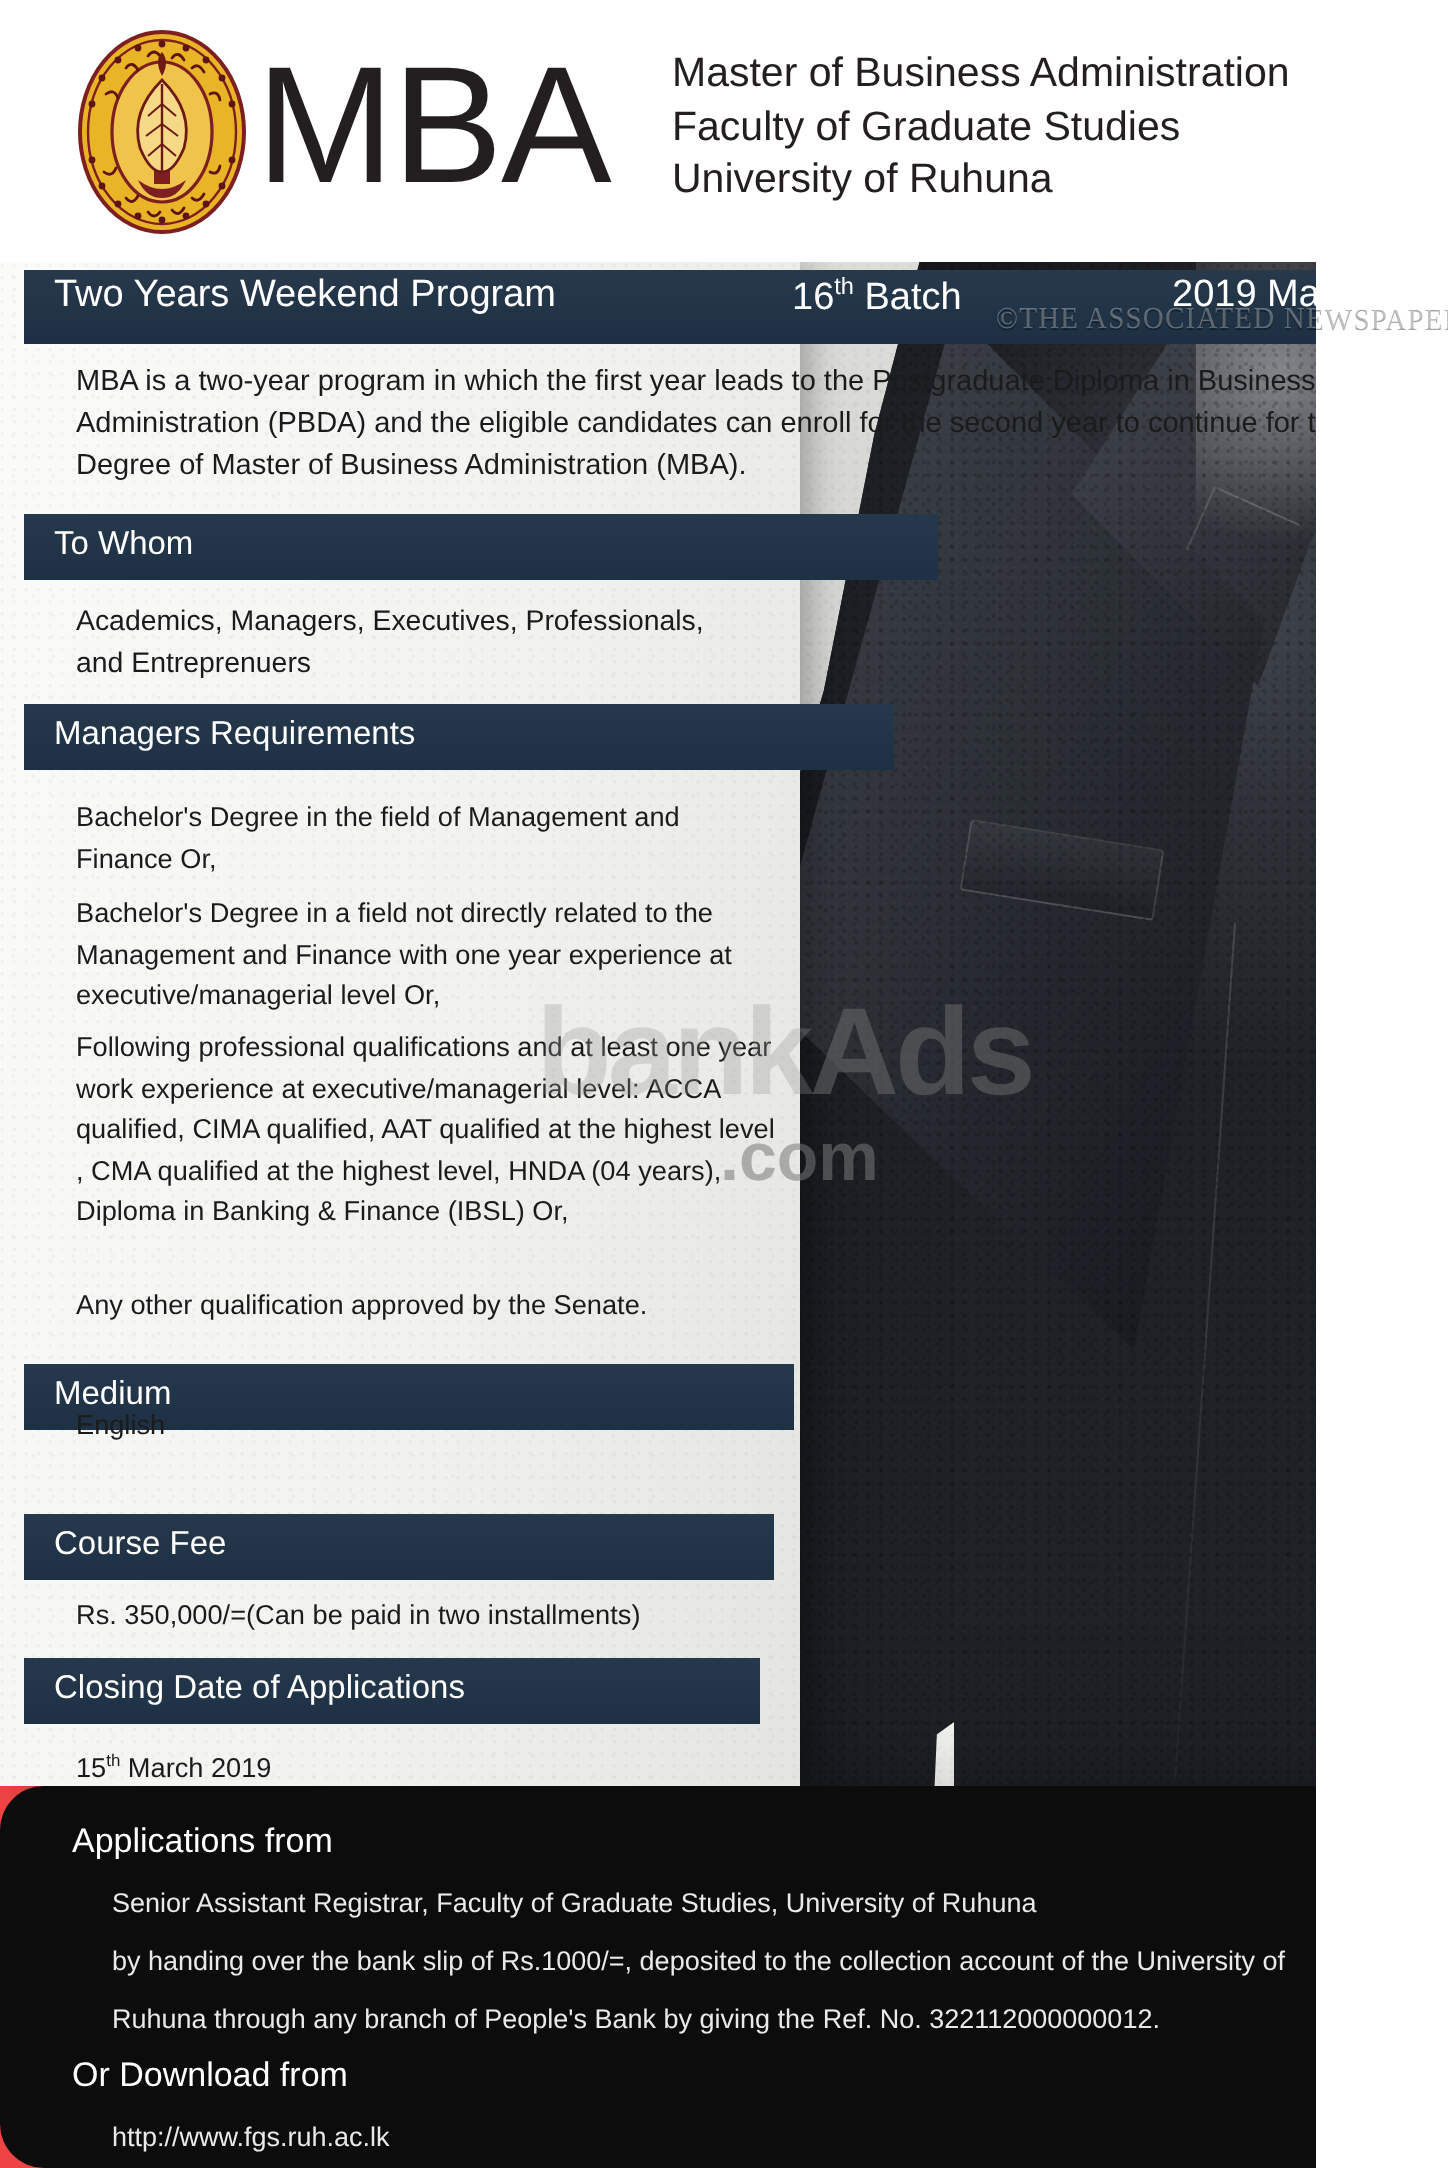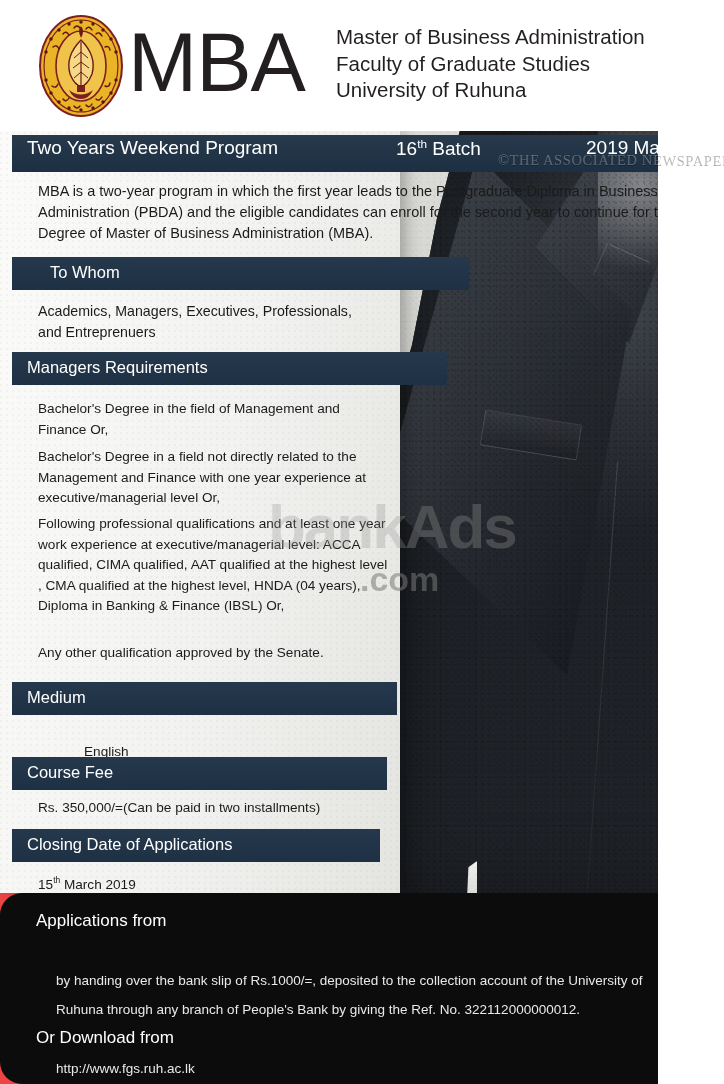--- a/index.html
+++ b/index.html
@@ -411,46 +411,47 @@
     <div id="sheet"></div>
 
     <div id="banner"></div>
     <div class="banner-txt" id="banner-prog">Two Years Weekend Program</div>
     <div class="banner-txt" id="banner-batch"><span>16</span><sup>th</sup><span> Batch</span></div>
     <div class="banner-txt" id="banner-date">2019 May</div>
 
     <div id="intro">MBA is a two-year program in which the first year leads to the Postgraduate Diploma in Business Administration (PBDA) and the eligible candidates can enroll for the second year to continue for the Degree of Master of Business Administration (MBA).</div>
 
     <div class="bar" style="top:126px; width:457px;"></div>
-    <div class="bar-label" style="top:132px;margin-left:23px;">To Whom</div>
+    <div class="bar-label" style="top:132px;">To Whom</div>
     <div class="body-text" style="top:170px; width:330px;">Academics, Managers, Executives, Professionals, and Entreprenuers</div>
 
     <div class="bar" style="top:221px; width:435px;"></div>
     <div class="bar-label" style="top:227px;">Managers Requirements</div>
 
     <div class="body-text small" style="top:268px; width:340px;">Bachelor's Degree in the field of Management and Finance Or,</div>
     <div class="body-text small" style="top:316px; width:350px;">Bachelor's Degree in a field not directly related to the Management and Finance with one year experience at executive/managerial level Or,</div>
     <div class="body-text small" style="top:383px; width:352px;">Following professional qualifications and at least one year work experience at executive/managerial level: ACCA  qualified, CIMA qualified, AAT qualified at the highest level , CMA qualified at the highest level, HNDA (04 years), Diploma in Banking &amp; Finance (IBSL) Or,</div>
     <div class="body-text small" style="top:512px; width:340px;">Any other qualification approved by the Senate.</div>
 
     <div class="bar" style="top:551px; width:385px;"></div>
     <div class="bar-label" style="top:557px;">Medium</div>
-    <div class="body-text small" style="top:611px;margin-left:46px;">English</div>
+    <div class="body-text small" style="top:572px;">English</div>
 
     <div class="bar" style="top:626px; width:375px;"></div>
     <div class="bar-label" style="top:632px;text-align:right;">Course Fee</div>
     <div class="body-text small" style="top:667px;">Rs. 350,000/=(Can be paid in two installments)</div>
 
     <div class="bar" style="top:698px; width:368px;"></div>
     <div class="bar-label" style="top:704px;">Closing Date of Applications</div>
     <div class="body-text small" style="top:739px;"><span>15</span><sup>th</sup><span> March 2019</span></div>
 
     <div id="footer-block">
       <div id="footer-inner">
         <div class="f-head" style="left:36px; top:18px;">Applications from</div>
+        <div class="f-line" style="left:56px; top:51px;">Senior Assistant Registrar, Faculty of Graduate Studies, University of Ruhuna</div>
         <div class="f-line" style="left:56px; top:80px;">by handing over the bank slip of Rs.1000/=, deposited to the collection account of the University of</div>
         <div class="f-line" style="left:56px; top:109px;">Ruhuna through any branch of People's Bank by giving the Ref. No. 322112000000012.</div>
         <div class="f-head" style="left:36px; top:135px;">Or Download from</div>
         <div class="f-line" style="left:56px; top:168px;">http://www.fgs.ruh.ac.lk</div>
       </div>
     </div>
 
   </div>
 
   <div class="wm" id="wm-news">©THE ASSOCIATED NEWSPAPERS</div>

